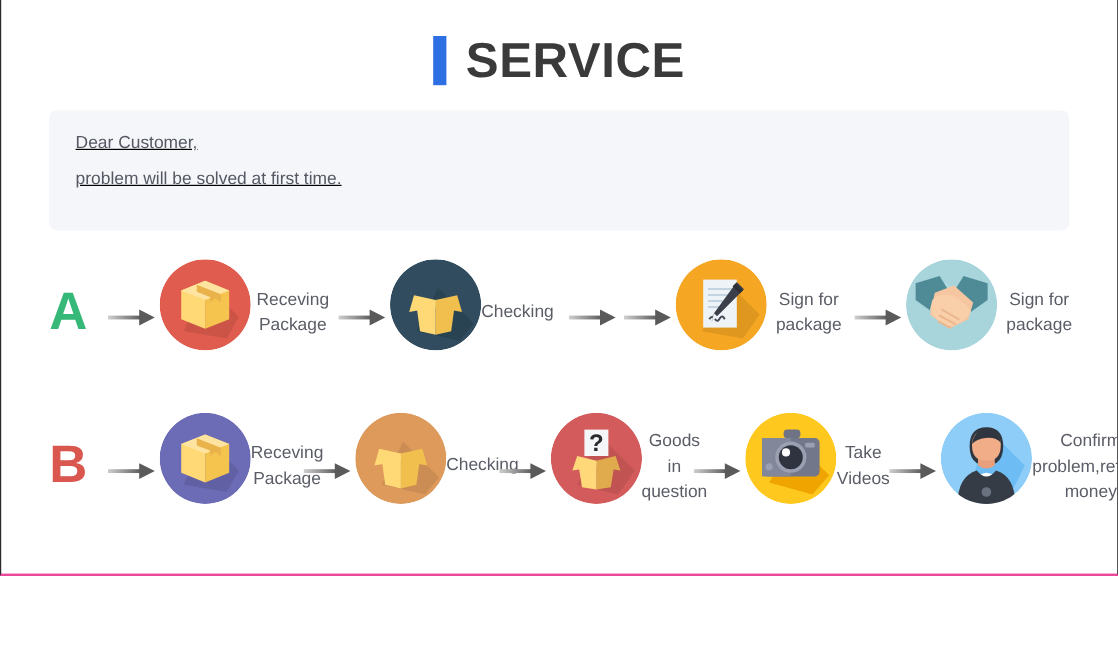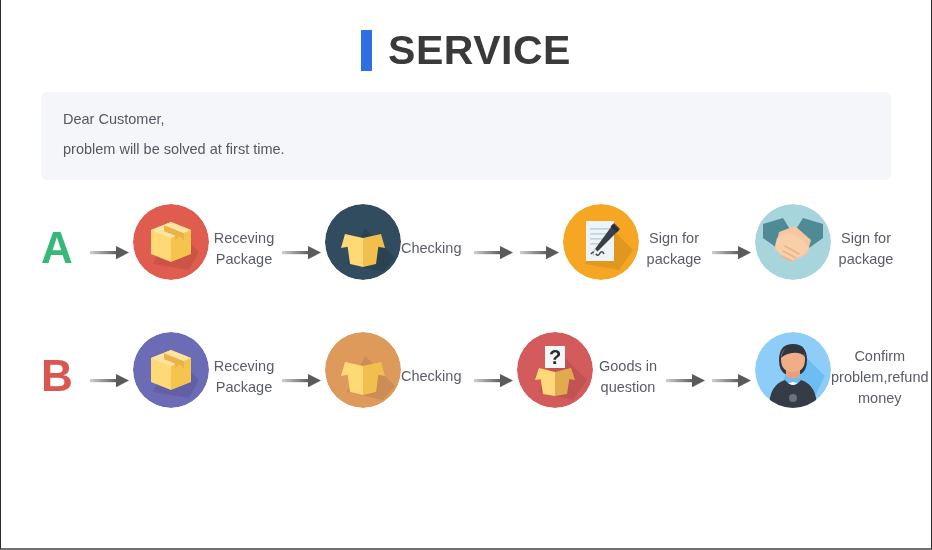--- a/index.html
+++ b/index.html
@@ -7,26 +7,26 @@
     margin: 0;
     padding: 0;
     background: #ffffff;
   }
   body {
     font-family: "Liberation Sans", "DejaVu Sans", sans-serif;
   }
   .page {
     position: relative;
     width: 932px;
-    height: 550px;
+    height: 480px;
     box-sizing: border-box;
     background: #ffffff;
     border-left: 1px solid #2b2b2b;
     border-right: 1px solid #2b2b2b;
-    border-bottom: 2px solid #737373;
+    border-bottom: 2px solid #ec4899;
     overflow: hidden;
   }
 
   
   .title-wrap {
     display: flex;
     align-items: center;
     justify-content: center;
     height: 92px;
     padding-top: 8px;
@@ -47,28 +47,29 @@
     line-height: 1;
   }
 
   
   .notice {
     margin: 0 40px;
     background: #f5f6fa;
     border-radius: 6px;
     padding: 16px 22px 18px 22px;
     box-sizing: border-box;
+    text-decoration: underline;
   }
   .notice p {
     margin: 0 0 6px 0;
     font-size: 14.5px;
     color: #545862;
     line-height: 1.65;
   }
-  .notice p:last-child { margin-bottom: 0; }
+  .notice p:last-child { margin-bottom: 12px; }
 
   
   .flow-row {
     display: flex;
     align-items: flex-start;
     padding: 0 30px 0 40px;
     box-sizing: border-box;
   }
   .row-a { margin-top: 24px; }
   .row-b { margin-top: 52px; }
@@ -316,20 +317,37 @@
       <div class="step-label">Goods in question</div>
     </div>
 
     <div class="arrow">
       <svg width="40" height="18" viewBox="0 0 40 18">
         <rect x="0" y="7" width="28" height="3.2" fill="url(#ag1)"></rect>
         <path d="M26 2 L39 8.6 L26 15.2 Z" fill="#5a5a5a"></path>
       </svg>
     </div>
 
+    <div class="step">
+      <div class="icon-circle">
+        <svg width="76" height="76" viewBox="0 0 76 76">
+          <circle cx="38" cy="38" r="38" fill="#ffc81e"></circle>
+          <path d="M40 22 L70 52 L56 68 L20 58 Z" fill="#f0a400"></path>
+          <rect x="32" y="14" width="14" height="7" rx="3" fill="#6f7383"></rect>
+          <rect x="14" y="21" width="48" height="32" rx="4" fill="#73778a"></rect>
+          <rect x="14" y="21" width="24" height="32" fill="#82879a"></rect>
+          <circle cx="38" cy="37" r="13" fill="#9aa0b2"></circle>
+          <circle cx="38" cy="37" r="10" fill="#2f3340"></circle>
+          <circle cx="34" cy="33" r="3.4" fill="#ffffff"></circle>
+          <rect x="50" y="25" width="8" height="4" rx="1.2" fill="#9aa0b2"></rect>
+          <circle cx="20" cy="45" r="3" fill="#9aa0b2"></circle>
+        </svg>
+      </div>
+      <div class="step-label">Take Videos</div>
+    </div>
 
     <div class="arrow">
       <svg width="40" height="18" viewBox="0 0 40 18">
         <rect x="0" y="7" width="28" height="3.2" fill="url(#ag1)"></rect>
         <path d="M26 2 L39 8.6 L26 15.2 Z" fill="#5a5a5a"></path>
       </svg>
     </div>
 
     <div class="step">
       <div class="icon-circle">

